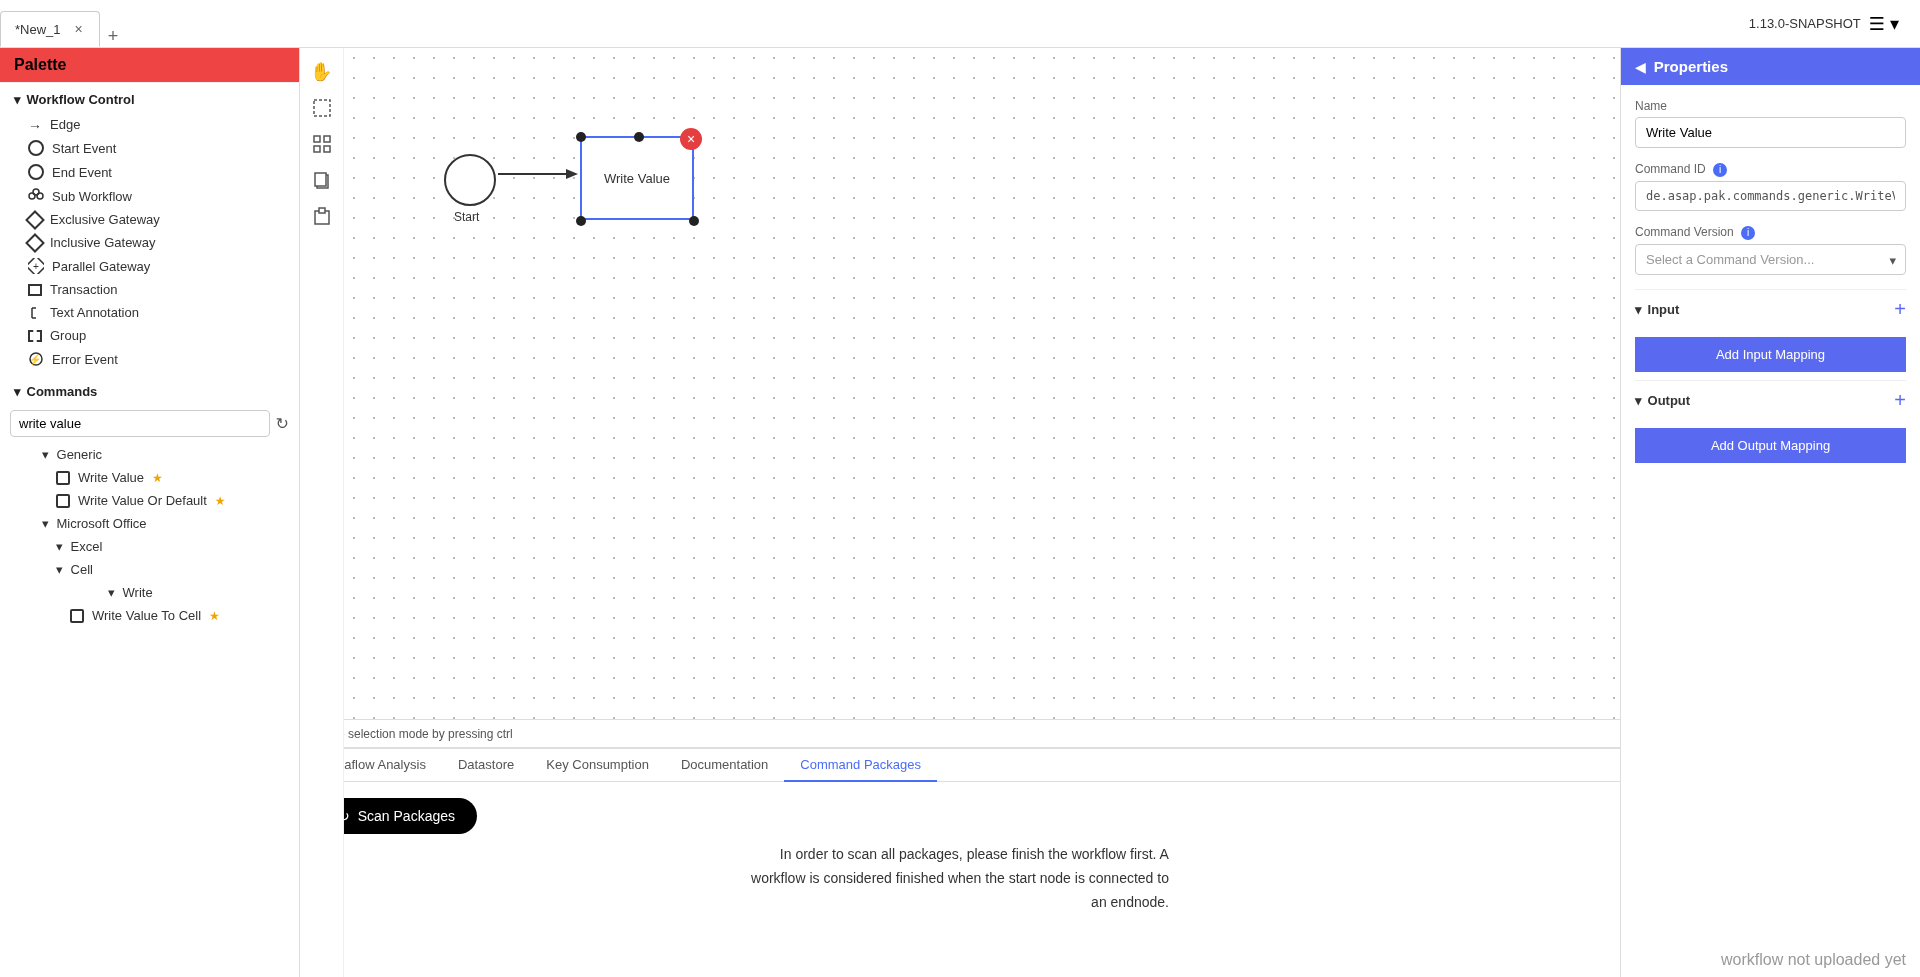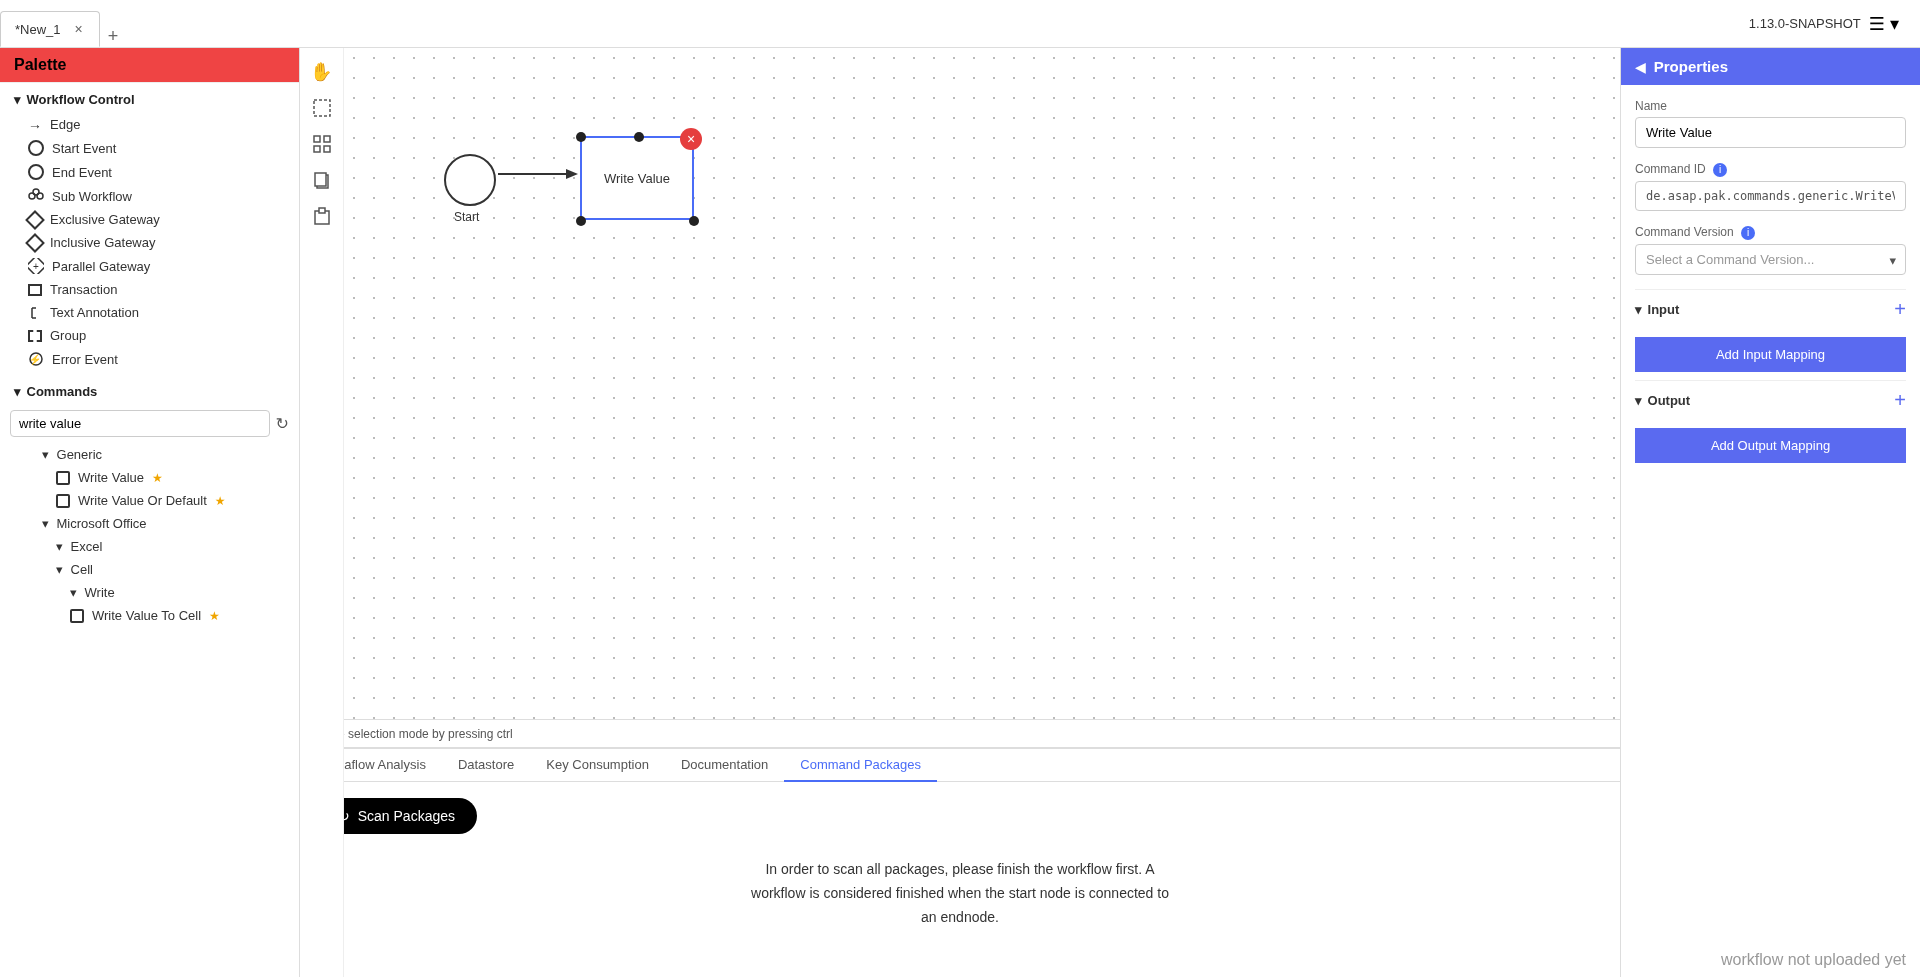--- a/index.html
+++ b/index.html
@@ -122,21 +122,21 @@
       padding: 8px 16px; font-size: 13px; color: #555;
       cursor: pointer; border-bottom: 2px solid transparent; margin-bottom: -1px;
     }
     .bottom-tab.active { color: #4a6cf7; border-bottom-color: #4a6cf7; font-weight: 500; }
     .bottom-content { flex: 1; padding: 16px; display: flex; flex-direction: column; align-items: center; }
     .scan-btn {
       background: #000000; color: #fff; border: none; border-radius: 20px;
       padding: 10px 22px; font-size: 14px; cursor: pointer; display: flex; align-items: center; gap: 8px;
       align-self: flex-start;
     }
-    .bottom-message { margin-top: 24px; text-align: center; color: #333; font-size: 14px; line-height: 1.7; }
+    .bottom-message { margin-top: 9px; text-align: right; color: #333; font-size: 14px; line-height: 1.7; }
 
     
     .properties-panel {
       width: 300px; flex-shrink: 0; border-left: 1px solid #ddd;
       display: flex; flex-direction: column; background: #fff; overflow-y: auto;
     }
     .properties-header {
       background: #5a6af0; color: #fff; padding: 10px 14px;
       display: flex; align-items: center; gap: 8px; font-size: 15px; font-weight: 600;
     }
@@ -297,21 +297,21 @@
       <div class="sidebar-sub-sub-item">
         <span class="chevron-down"></span>
         <span>Excel</span>
       </div>
 
       <div class="sidebar-sub-sub-item" style="padding-left: 56px;">
         <span class="chevron-down"></span>
         <span>Cell</span>
       </div>
 
-      <div class="sidebar-sub-sub-item" style="padding-left: 70px; align-items: center;">
+      <div class="sidebar-sub-sub-item" style="padding-left: 108px; align-items: center;">
         <span class="chevron-down"></span>
         <span>Write</span>
       </div>
       <div class="sidebar-deep-item">
         <span class="icon-checkbox"></span>
         <span>Write Value To Cell</span>
         <span class="icon-star">★</span>
       </div>
     </div>
   </div>

